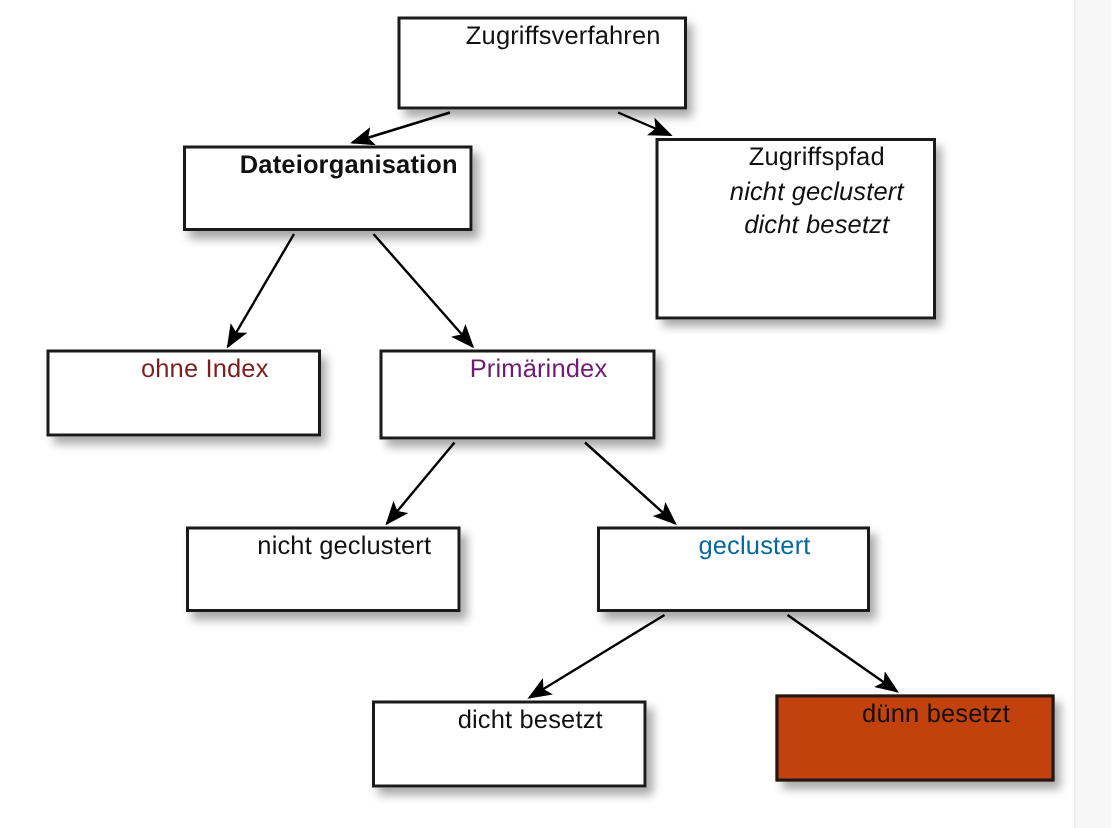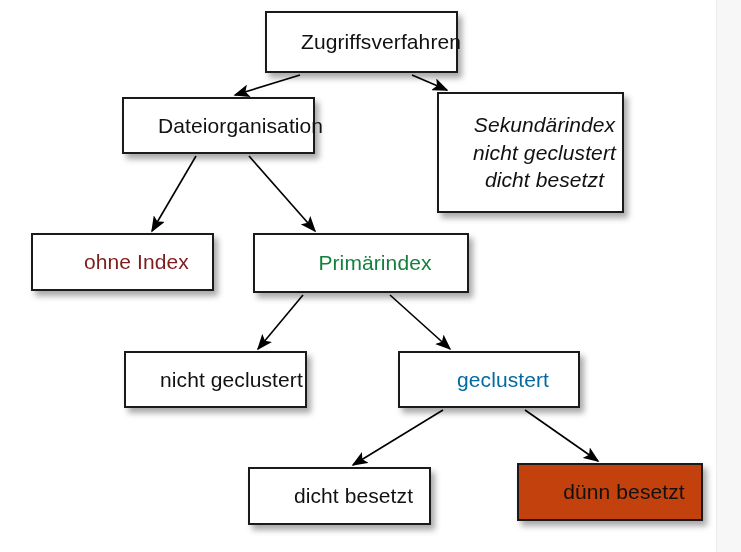--- a/index.html
+++ b/index.html
@@ -39,25 +39,25 @@
     height: 552px;
     pointer-events: none;
   }
   .node {
     position: absolute;
     box-sizing: border-box;
     background: #ffffff;
     border: 2px solid #1a1a1a;
     box-shadow: 4px 5px 6px rgba(0,0,0,0.34);
     display: flex;
-    align-items: center;
+    align-items: flex-start;
     justify-content: center;
     text-align: center;
     color: #111111;
-    font-size: 21px;
+    font-size: 17px;
     line-height: 1.33;
     letter-spacing: 0.1px;
     z-index: 3;
     padding-left: 28px;
   }
   .node .label-block {
     width: 100%;
     padding: 0 6px;
     box-sizing: border-box;
   }
@@ -93,38 +93,38 @@
         <line x1="525" y1="410" x2="598" y2="461" stroke="#000000" stroke-width="1.6" marker-end="url(#arrowhead)"></line>
       </g>
   </svg>
 
   <div id="node-layer">
       <div class="node" style="left: 265px; top: 11px; width: 193px; height: 62px; background: rgb(255, 255, 255); border-color: rgb(26, 26, 26); color: rgb(17, 17, 17);">
         <div class="label-block">
           <span class="line">Zugriffsverfahren</span>
         </div>
       </div>
-      <div class="node" style="left: 122px; top: 97px; width: 193px; height: 57px; background: rgb(255, 255, 255); border-color: rgb(26, 26, 26); color: rgb(17, 17, 17);">
+      <div class="node" style="left: 122px; top: 97px; width: 193px; height: 57px; background: rgb(255, 255, 255); border-color: rgb(26, 26, 26); color: rgb(17, 17, 17); font-weight: bold;">
         <div class="label-block">
           <span class="line">Dateiorganisation</span>
         </div>
       </div>
       <div class="node" style="left: 437px; top: 92px; width: 187px; height: 121px; background: rgb(255, 255, 255); border-color: rgb(26, 26, 26); color: rgb(17, 17, 17);">
         <div class="label-block">
-          <span class="line italic">Sekundärindex</span>
+          <span class="line">Zugriffspfad</span>
           <span class="line italic">nicht geclustert</span>
           <span class="line italic">dicht besetzt</span>
         </div>
       </div>
       <div class="node" style="left: 31px; top: 233px; width: 183px; height: 58px; background: rgb(255, 255, 255); border-color: rgb(26, 26, 26); color: #7f1d1d;">
         <div class="label-block">
           <span class="line">ohne Index</span>
         </div>
       </div>
-      <div class="node" style="left: 253px; top: 233px; width: 216px; height: 60px; background: rgb(255, 255, 255); border-color: rgb(26, 26, 26); color: #15803d;">
+      <div class="node" style="left: 253px; top: 233px; width: 184px; height: 60px; background: rgb(255, 255, 255); border-color: rgb(26, 26, 26); color: #701a75;">
         <div class="label-block">
           <span class="line">Primärindex</span>
         </div>
       </div>
       <div class="node" style="left: 124px; top: 351px; width: 183px; height: 57px; background: rgb(255, 255, 255); border-color: rgb(26, 26, 26); color: rgb(17, 17, 17);">
         <div class="label-block">
           <span class="line">nicht geclustert</span>
         </div>
       </div>
       <div class="node" style="left: 398px; top: 351px; width: 182px; height: 57px; background: rgb(255, 255, 255); border-color: rgb(26, 26, 26); color: #0369a1;">

